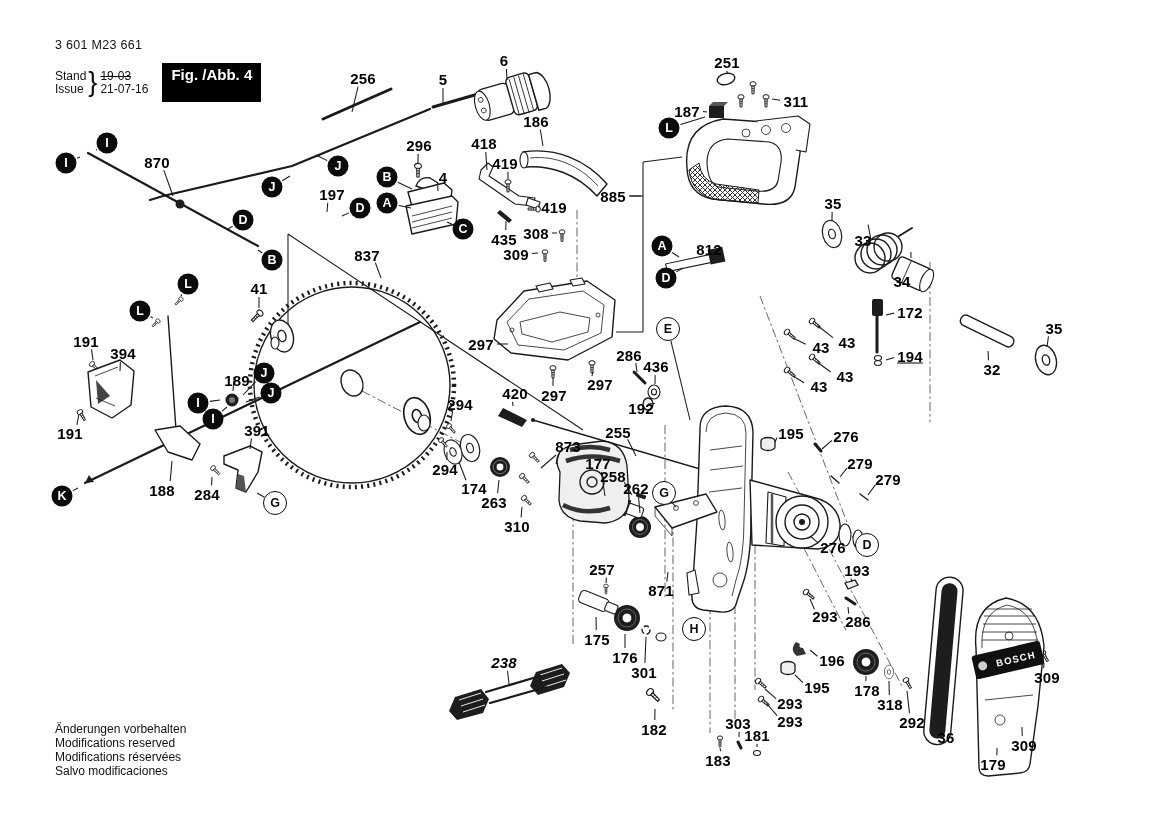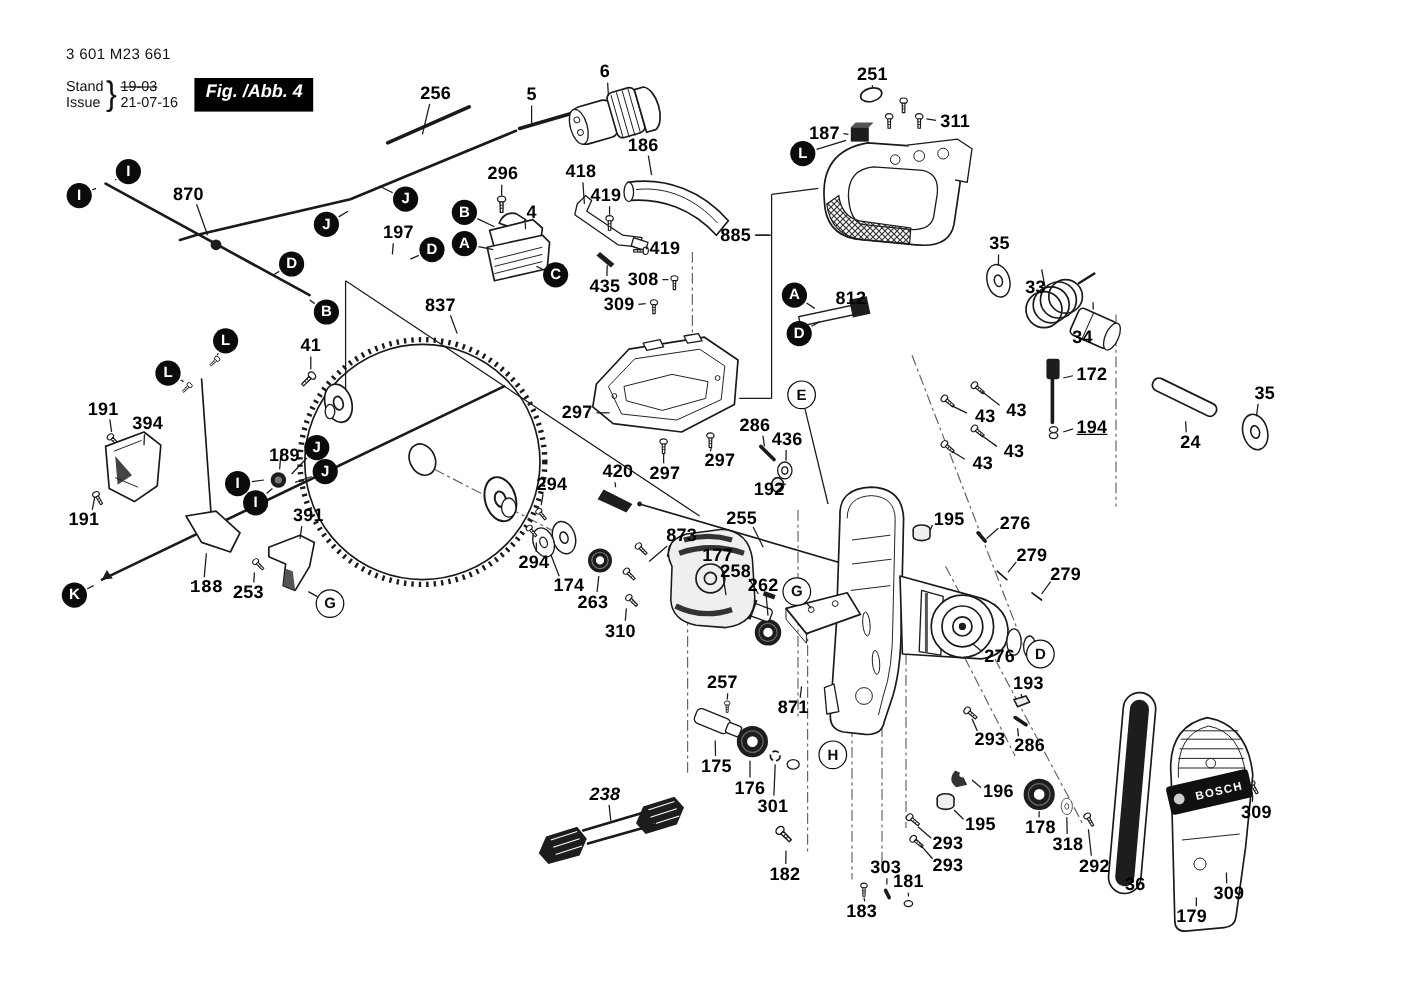--- a/index.html
+++ b/index.html
@@ -13,21 +13,21 @@
          display:flex;align-items:center;justify-content:center;font-weight:bold;font-size:12.5px;line-height:1;}
   .badge.filled{background:#0b0b0b;color:#fff;}
   .badge.outline{background:#fff;color:#0b0b0b;border:1.6px solid #0b0b0b;width:22px;height:22px;}
   .title-block{position:absolute;left:55px;top:38px;}
   .pn{font-size:12.5px;margin-bottom:11px;letter-spacing:.3px;}
   .meta-row{display:flex;align-items:center;}
   .si-col{font-size:12px;line-height:13px;}
   .brace{font-size:27px;font-weight:normal;transform:scaleY(1.05);margin:0 3px 0 2px;}
   .dates{font-size:12px;line-height:13px;}
   .strike{text-decoration:line-through;}
-  .figbox{background:#000;color:#fff;font-weight:bold;font-size:15px;padding:3px 9px 8px 9px;margin-left:14px;font-style:italic;}
+  .figbox{background:#000;color:#fff;font-weight:bold;font-size:15px;padding:3px 9px 19px 9px;margin-left:14px;}
   .footer-block{position:absolute;left:55px;top:722px;font-size:12px;line-height:14px;}
   
   .s{stroke:#1a1a1a;fill:none;stroke-width:1.4;stroke-linecap:round;stroke-linejoin:round}
   .sf{stroke:#1a1a1a;fill:#fff;stroke-width:1.4;stroke-linejoin:round}
   .sf2{stroke:#1a1a1a;fill:#fff;stroke-width:1.1;stroke-linejoin:round}
   .t{stroke:#1a1a1a;fill:none;stroke-width:.8}
   .dk{fill:#1d1d1d;stroke:none}
   .gr{fill:#efefef;stroke:#1a1a1a;stroke-width:1.3}
   .dash{stroke:#666;fill:none;stroke-width:1;stroke-dasharray:9 3 2.5 3}
   .ldr{stroke:#1a1a1a;stroke-width:1.05;fill:none}
@@ -475,35 +475,35 @@
       <div class="part-label" style="left: 516px; top: 254px;">309</div>
       <div class="part-label" style="left: 367px; top: 255px;">837</div>
       <div class="part-label" style="left: 833px; top: 203px;">35</div>
       <div class="part-label" style="left: 863px; top: 216px; margin-top: 24px;">33</div>
       <div class="part-label" style="left: 902px; top: 243px; margin-top: 38px;">34</div>
       <div class="part-label" style="left: 709px; top: 249px;">812</div>
       <div class="part-label" style="left: 259px; top: 288px;">41</div>
       <div class="part-label" style="left: 910px; top: 312px;">172</div>
       <div class="part-label" style="left: 910px; top: 356px; text-decoration: underline;">194</div>
       <div class="part-label" style="left: 1054px; top: 328px;">35</div>
-      <div class="part-label" style="left: 992px; top: 369px;">24</div>
+      <div class="part-label" style="left: 992px; top: 369px;">32</div>
       <div class="part-label" style="left: 86px; top: 341px;">191</div>
       <div class="part-label" style="left: 123px; top: 353px;">394</div>
       <div class="part-label" style="left: 237px; top: 380px;">189</div>
       <div class="part-label" style="left: 481px; top: 344px;">297</div>
       <div class="part-label" style="left: 629px; top: 355px;">286</div>
       <div class="part-label" style="left: 656px; top: 366px;">436</div>
       <div class="part-label" style="left: 554px; top: 395px;">297</div>
       <div class="part-label" style="left: 641px; top: 408px;">192</div>
       <div class="part-label" style="left: 515px; top: 393px;">420</div>
       <div class="part-label" style="left: 600px; top: 384px;">297</div>
       <div class="part-label" style="left: 70px; top: 433px;">191</div>
       <div class="part-label" style="left: 257px; top: 430px;">391</div>
-      <div class="part-label" style="left: 172px; top: 490px; font-family: Liberation Mono, monospace;">188</div>
-      <div class="part-label" style="left: 207px; top: 494px;">253</div>
+      <div class="part-label" style="left: 162px; top: 490px;">188</div>
+      <div class="part-label" style="left: 207px; top: 494px;">284</div>
       <div class="part-label" style="left: 460px; top: 404px;">294</div>
       <div class="part-label" style="left: 445px; top: 469px;">294</div>
       <div class="part-label" style="left: 474px; top: 488px;">174</div>
       <div class="part-label" style="left: 494px; top: 502px;">263</div>
       <div class="part-label" style="left: 517px; top: 526px;">310</div>
       <div class="part-label" style="left: 568px; top: 446px;">873</div>
       <div class="part-label" style="left: 618px; top: 432px;">255</div>
       <div class="part-label" style="left: 598px; top: 463px;">177</div>
       <div class="part-label" style="left: 613px; top: 476px;">258</div>
       <div class="part-label" style="left: 636px; top: 488px;">262</div>
@@ -576,14 +576,20 @@
       </div>
       <div class="brace">}</div>
       <div class="dates">
         <div class="strike">19-03</div>
         <div>21-07-16</div>
       </div>
       <div class="figbox">Fig. /Abb. 4</div>
     </div>
   </div>
 
+  <div class="footer-block">
+    <div>Änderungen vorbehalten</div>
+    <div>Modifications reserved</div>
+    <div>Modifications réservées</div>
+    <div>Salvo modificaciones</div>
+  </div>
 
 </div>
 
 </body></html>

